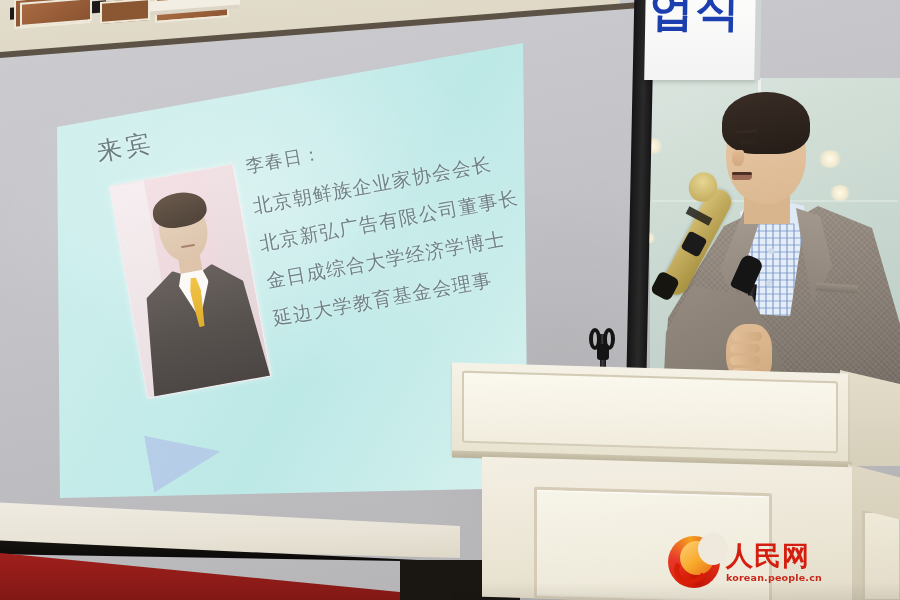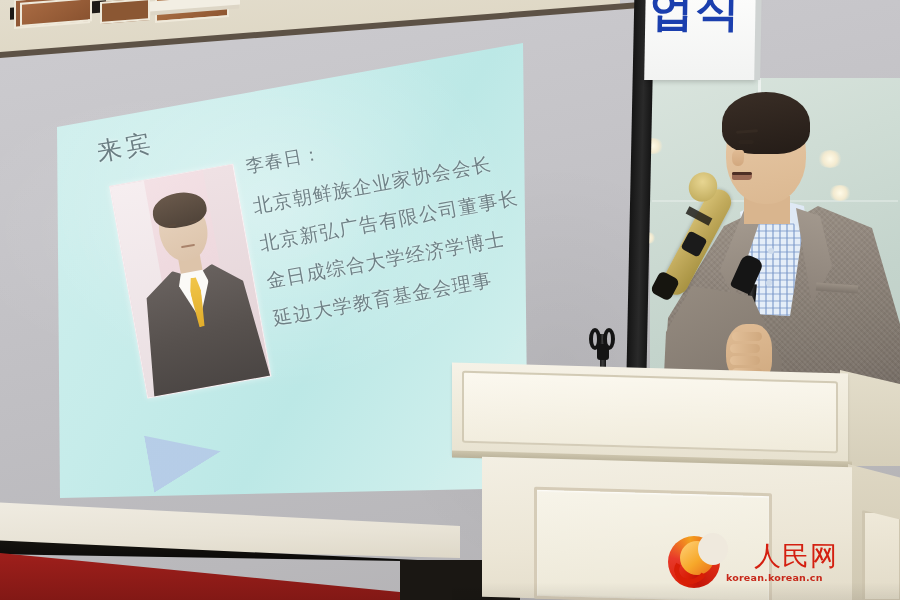--- a/index.html
+++ b/index.html
@@ -408,22 +408,22 @@
     border-radius:50%;
     background:#efe9dd;
   }
   .wm-swoosh {
     position:absolute; left:6px; top:18px; width:34px; height:30px;
     border-radius:50% 50% 50% 50%;
     border:5px solid #d81e06; border-top-color:transparent; border-right-color:transparent;
     transform:rotate(-18deg);
   }
   .wm-cn {
-    font-family:"DejaVu Sans", sans-serif; font-weight:400; font-size:27px;
-    color:#d41f10; letter-spacing:1px; line-height:1;margin-left:28px;
+    font-family:"DejaVu Sans", sans-serif; font-weight:700; font-size:27px;
+    color:#d41f10; letter-spacing:1px; line-height:1;
   }
   .wm-url {
     font-family:"DejaVu Sans", sans-serif; font-size:9.5px; font-weight:700;
     color:#c7281a; letter-spacing:.2px; margin-top:3px;
   }
   .wm-kr {
     font-family:"DejaVu Sans", sans-serif; font-weight:700; font-size:29px;
     color:#e02216; letter-spacing:0px; line-height:1; margin-left:4px;
   }
   .wm-col { display:flex; flex-direction:column; }
@@ -557,17 +557,17 @@
 
   <div class="watermark">
     <div class="wm-logo">
       <div class="wm-ring"></div>
       <div class="wm-hole"></div>
       <div class="wm-cut"></div>
       <div class="wm-swoosh"></div>
     </div>
     <div class="wm-col">
       <div class="wm-cn">人民网</div>
-      <div class="wm-url">korean.korean.cn</div>
+      <div class="wm-url">korean.people.cn</div>
     </div>
   </div>
 
 </div>
 
 </body></html>

